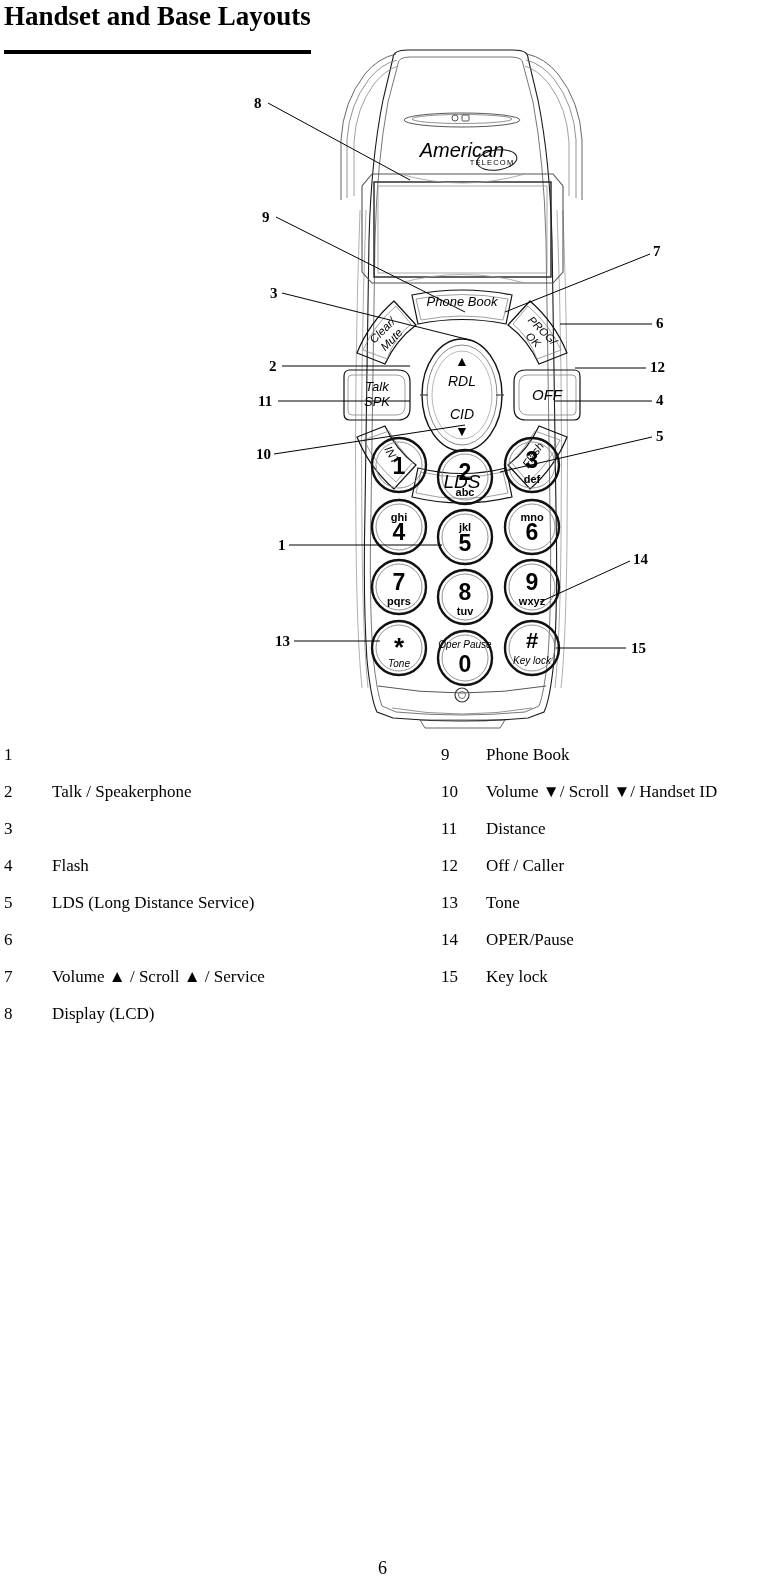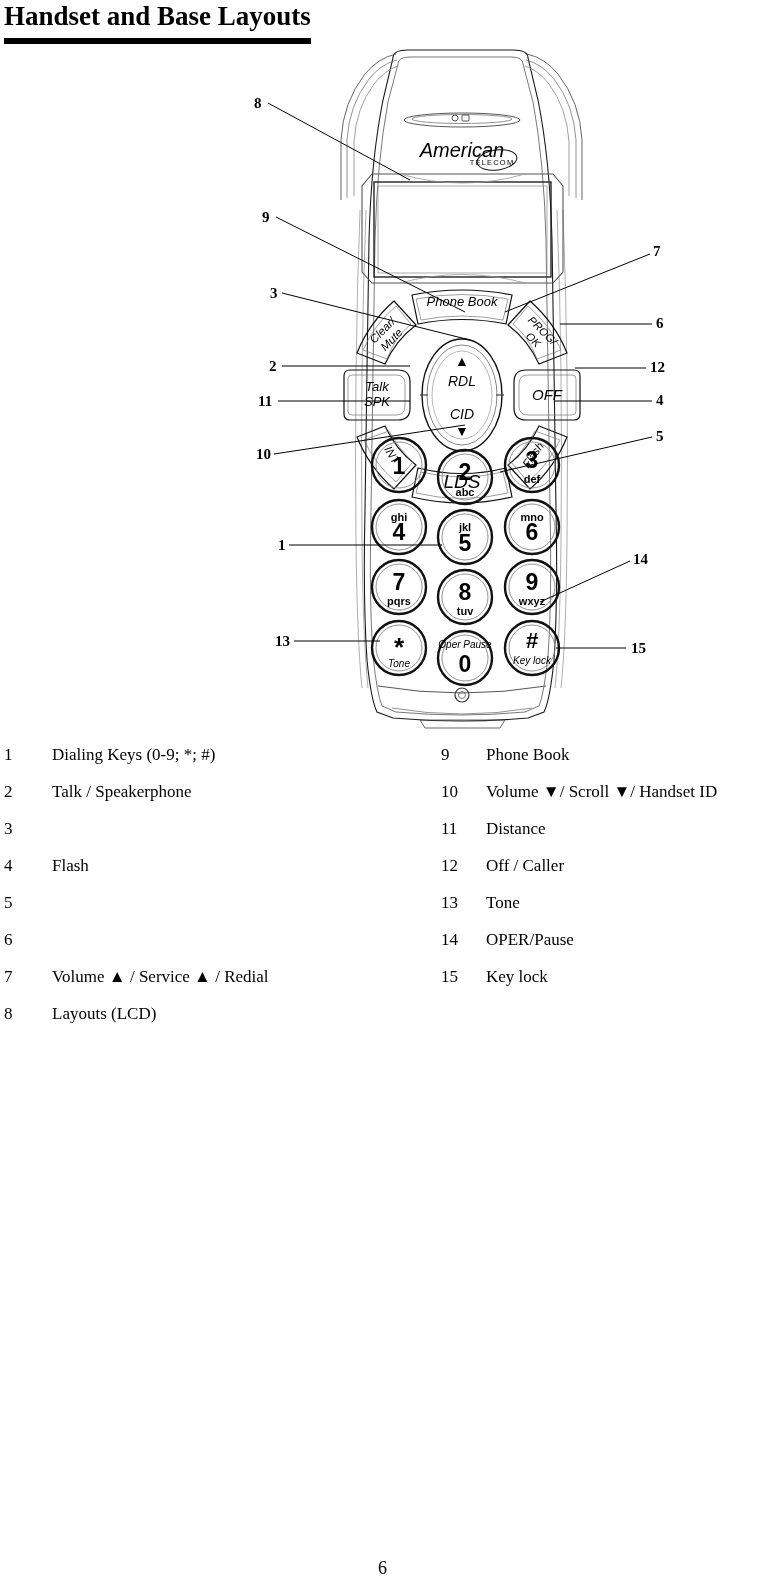--- a/index.html
+++ b/index.html
@@ -22,22 +22,22 @@
     position: absolute;
     left: 4px;
     top: 0px;
     font-size: 27px;
     font-weight: bold;
     letter-spacing: 0px;
     line-height: 32px;
     white-space: nowrap;
   }
   .page-title .title-text {
-    border-bottom: 6px solid #000000;
-    padding-bottom: 6px;
+    border-bottom: 4px solid #000000;
+    padding-bottom: 18px;
     display: inline-block;
   }
 
   
   .diagram {
     position: absolute;
     left: 0;
     top: 40px;
     width: 765px;
     height: 700px;
@@ -365,46 +365,46 @@
     <text class="calloutnum" x="633" y="524">14</text>
     <text class="calloutnum" x="631" y="613">15</text>
   </g>
 </svg>
 </div>
 
 <div class="legend">
   <div class="legend-col left">
     <div class="legend-row">
       <span class="legend-num">1</span>
-      <span class="legend-label">Dialing Keys (0-9; *; #)</span>
     </div>
     <div class="legend-row">
       <span class="legend-num">2</span>
       <span class="legend-label">Talk / Speakerphone</span>
     </div>
     <div class="legend-row">
       <span class="legend-num">3</span>
     </div>
     <div class="legend-row">
       <span class="legend-num">4</span>
       <span class="legend-label">Flash</span>
     </div>
     <div class="legend-row">
       <span class="legend-num">5</span>
+      <span class="legend-label">LDS (Long Distance Service)</span>
     </div>
     <div class="legend-row">
       <span class="legend-num">6</span>
     </div>
     <div class="legend-row">
       <span class="legend-num">7</span>
-      <span class="legend-label">Volume ▲ / Service ▲ / Redial</span>
+      <span class="legend-label">Volume ▲ / Scroll ▲ / Service</span>
     </div>
     <div class="legend-row">
       <span class="legend-num">8</span>
-      <span class="legend-label">Layouts (LCD)</span>
+      <span class="legend-label">Display (LCD)</span>
     </div>
   </div>
 
   <div class="legend-col right">
     <div class="legend-row">
       <span class="legend-num">9</span>
       <span class="legend-label">Phone Book</span>
     </div>
     <div class="legend-row">
       <span class="legend-num">10</span>

